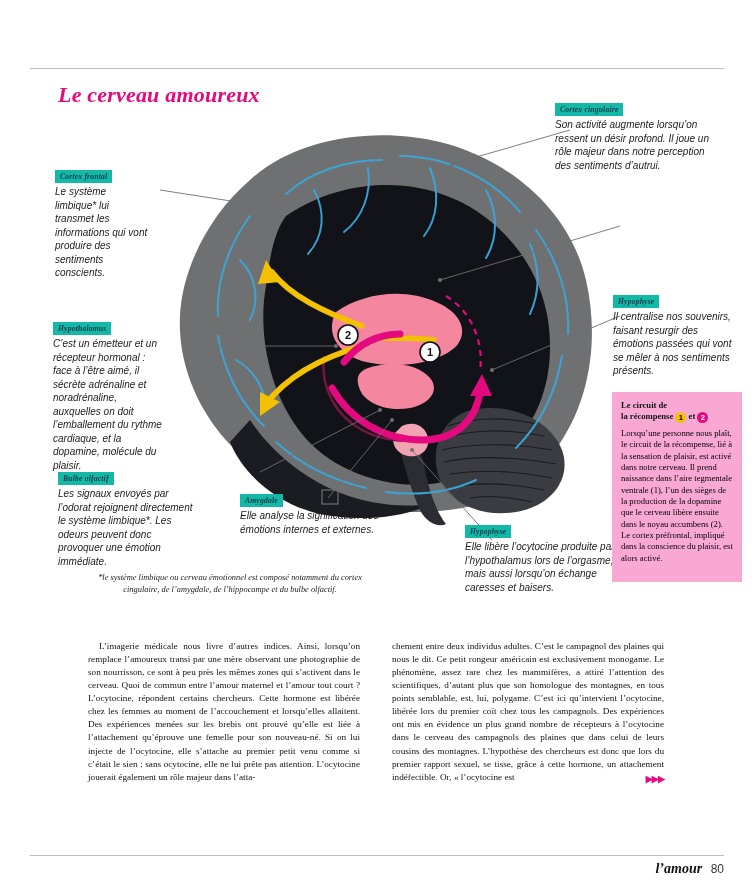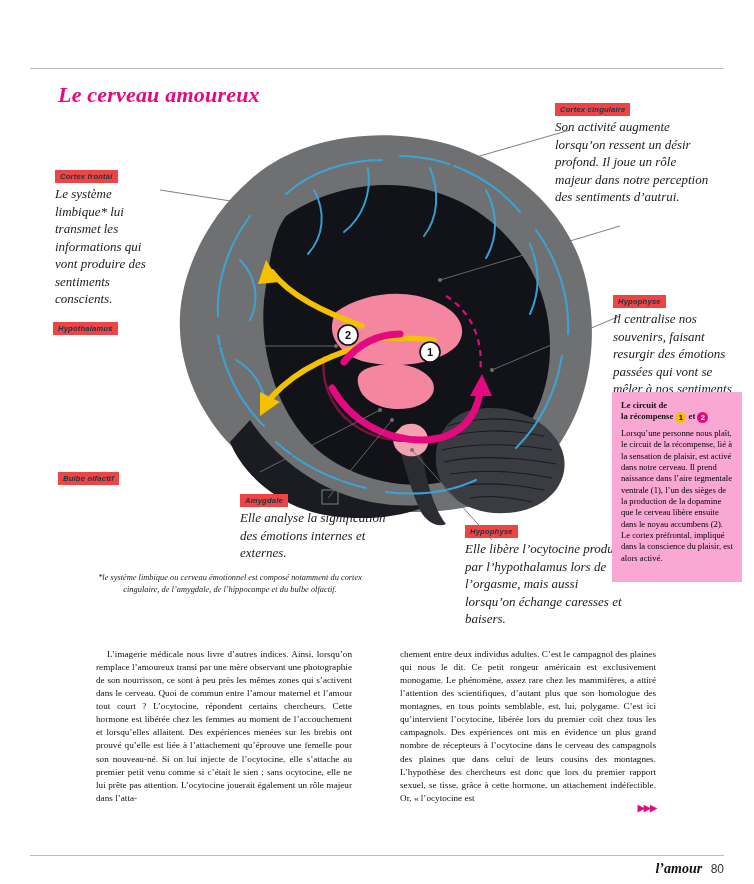--- a/index.html
+++ b/index.html
@@ -19,26 +19,26 @@
     letter-spacing:.2px;
   }
 
   
   .brain{position:absolute;left:100px;top:120px;width:520px;height:420px;}
   .brain svg{display:block;}
 
   
   .callout{position:absolute;font-size:8.2px;line-height:1.32;color:#1b1b1b;font-style:italic;}
   .callout .tag{
-    display:inline-block;background:#ef4444;color:#0c3b4d;
+    display:inline-block;background:#14b8a6;color:#0c3b4d;
     font-style:italic;font-weight:700;font-size:7.6px;
     padding:1.5px 5px 1.5px 5px;margin-bottom:2px;letter-spacing:.2px;
-    font-family:Liberation Sans, sans-serif;
-  }
-  .callout .body{font-family:Liberation Serif, serif;font-style:italic;font-size:13px;line-height:1.35;}
+    font-family:Liberation Serif, serif;
+  }
+  .callout .body{font-family:Liberation Sans, sans-serif;font-style:italic;font-size:10px;line-height:1.35;}
 
   .c-frontal{left:55px;top:170px;width:95px;}
   .c-hypothalamus{left:36px;top:322px;width:110px;margin-left:17px;}
   .c-bulbe{left:58px;top:472px;width:140px;}
   .c-amygdale{left:240px;top:494px;width:150px;}
   .c-hypophyse{left:465px;top:525px;width:165px;}
   .c-cingulaire{left:555px;top:103px;width:155px;}
   .c-thalamus{left:625px;top:197px;width:105px;}
   .c-hippocampe{left:613px;top:295px;width:122px;}
 
@@ -66,21 +66,21 @@
   .num.big{width:11px;height:11px;line-height:11px;font-size:7.6px;}
 
   
   .cols{position:absolute;left:88px;top:640px;width:576px;}
   .col{
     width:272px;float:left;
     font-family:"Liberation Serif", serif;font-size:9.2px;line-height:1.42;
     text-align:justify;color:#111;
   }
   .col.right{margin-left:32px;}
-  .col p{margin:8px;}
+  .col p{margin:0;}
   .col .indent{text-indent:11px;}
   .arrows{color:#e5097f;font-weight:700;letter-spacing:-1px;}
 
   
   .footer{position:absolute;right:30px;top:861px;font-size:9px;color:#111;}
   .footer .sec{font-family:"Liberation Serif",serif;font-weight:700;font-style:italic;font-size:14px;margin-right:6px;}
   .footer .pg{font-family:"Liberation Sans",sans-serif;font-size:12px;color:#333;}
 </style>
 </head>
 <body>
@@ -206,24 +206,26 @@
     </svg>
   </div>
 
   <div class="callout c-frontal">
     <span class="tag">Cortex frontal</span>
     <div class="body">Le système limbique* lui transmet les informations qui vont produire des sentiments conscients.</div>
   </div>
 
   <div class="callout c-hypothalamus">
     <span class="tag">Hypothalamus</span>
+    <div class="body">C’est un émetteur et un récepteur hormonal : face à l’être aimé, il sécrète adrénaline et noradrénaline, auxquelles on doit l’emballement du rythme cardiaque, et la dopamine, molécule du plaisir.</div>
   </div>
 
   <div class="callout c-bulbe">
     <span class="tag">Bulbe olfactif</span>
+    <div class="body">Les signaux envoyés par l’odorat rejoignent directement le système limbique*. Les odeurs peuvent donc provoquer une émotion immédiate.</div>
   </div>
 
   <div class="callout c-amygdale">
     <span class="tag">Amygdale</span>
     <div class="body">Elle analyse la signification des émotions internes et externes.</div>
   </div>
 
   <div class="callout c-hypophyse">
     <span class="tag">Hypophyse</span>
     <div class="body">Elle libère l’ocytocine produite par l’hypothalamus lors de l’orgasme, mais aussi lorsqu’on échange caresses et baisers.</div>

